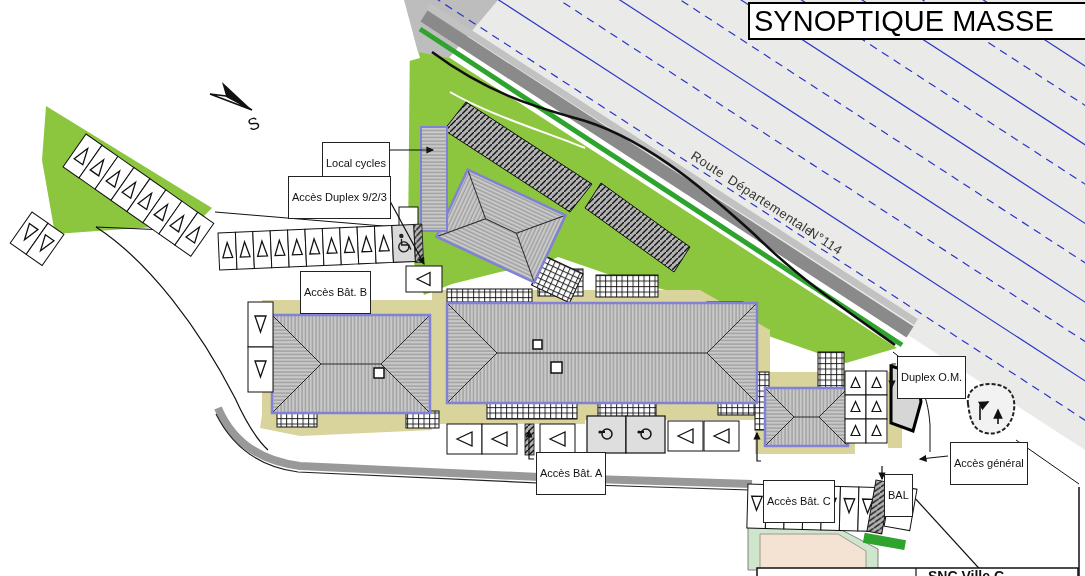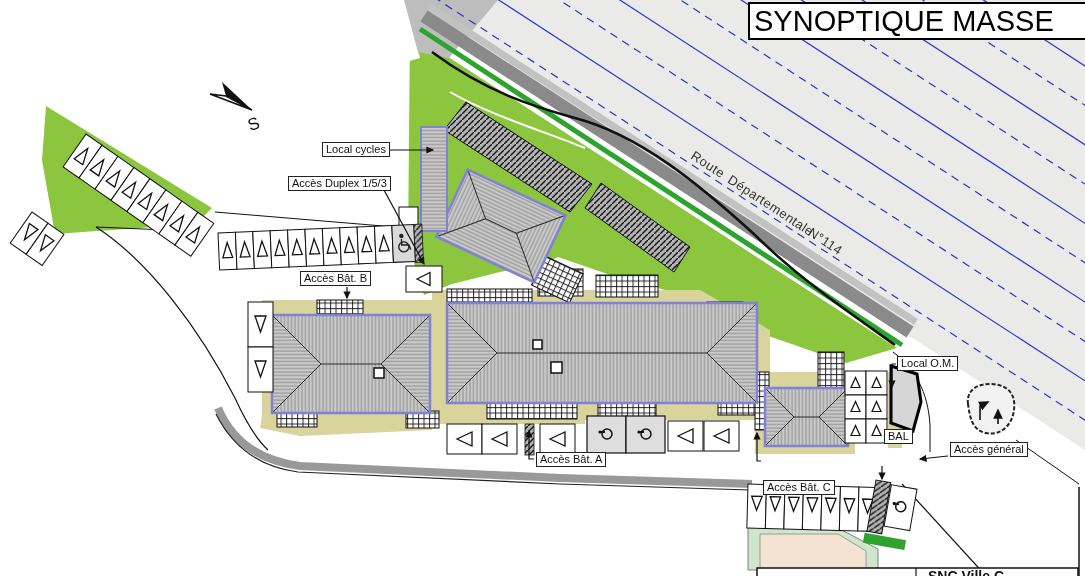--- a/index.html
+++ b/index.html
@@ -1,20 +1,20 @@
 <!DOCTYPE html>
 <html><head>
 <meta charset="utf-8">
 <style>
   html,body{margin:0;padding:0;background:#fff;}
   #stage{position:relative;width:1085px;height:576px;overflow:hidden;
          font-family:"Liberation Sans",sans-serif;background:#fff;}
   #plan{position:absolute;left:0;top:0;}
   .lbl{position:absolute;background:#fff;border:1px solid #222;color:#111;
-       font-size:11px;line-height:13px;padding:0 3px;white-space:nowrap;z-index:5;}
+       font-size:11px;line-height:13px;padding:14px 3px;white-space:nowrap;z-index:5;}
   .title-box{position:absolute;left:748px;top:2px;width:345px;height:34px;
        background:#fff;border:2px solid #000;color:#000;font-size:29px;
        line-height:34px;padding:0 4px;white-space:nowrap;overflow:hidden;z-index:6;}
 </style>
 </head>
 <body>
 
 <div id="stage">
 
 <svg id="plan" width="1085" height="576" viewBox="0 0 1085 576">
@@ -331,21 +331,21 @@
     <path d="M 534,459 H 529 V 431" marker-end="url(#arr)"></path>
     <path d="M 761,461 H 757 V 433" marker-end="url(#arr)"></path>
     <path d="M 882,466 V 479" marker-end="url(#arr)"></path>
     <path d="M 948,456 L 920,459" marker-end="url(#arr)"></path>
     <path d="M 896,364 H 892 V 387" marker-end="url(#arr)"></path>
   </g>
 </svg>
 
 <div class="title-box">SYNOPTIQUE MASSE</div>
 <div class="lbl" style="left:322px;top:142px">Local cycles</div>
-<div class="lbl" style="left:288px;top:176px">Accès Duplex 1/5/3</div>
+<div class="lbl" style="left:288px;top:176px">Accès Duplex 9/2/3</div>
 <div class="lbl" style="left:300px;top:271px">Accès Bât. B</div>
 <div class="lbl" style="left:536px;top:452px">Accès Bât. A</div>
 <div class="lbl" style="left:763px;top:480px">Accès Bât. C</div>
-<div class="lbl" style="left:884px;top:429px">BAL</div>
+<div class="lbl" style="left:884px;top:474px">BAL</div>
 <div class="lbl" style="left:950px;top:442px">Accès général</div>
-<div class="lbl" style="left:897px;top:356px">Local O.M.</div>
+<div class="lbl" style="left:897px;top:356px">Duplex O.M.</div>
 
 </div>
 
 </body></html>

